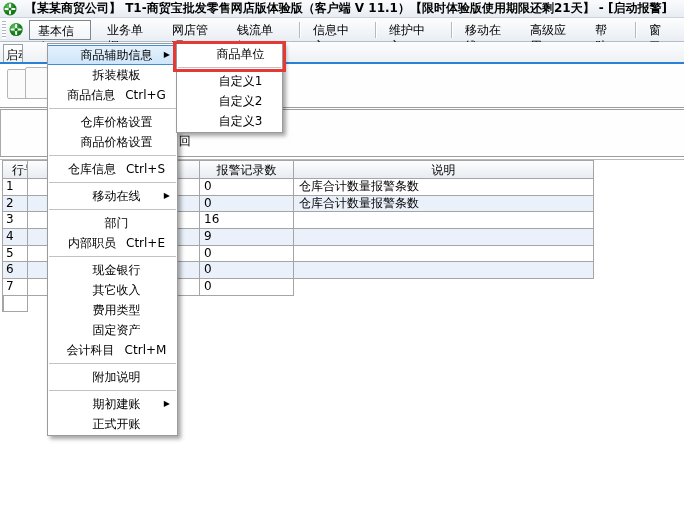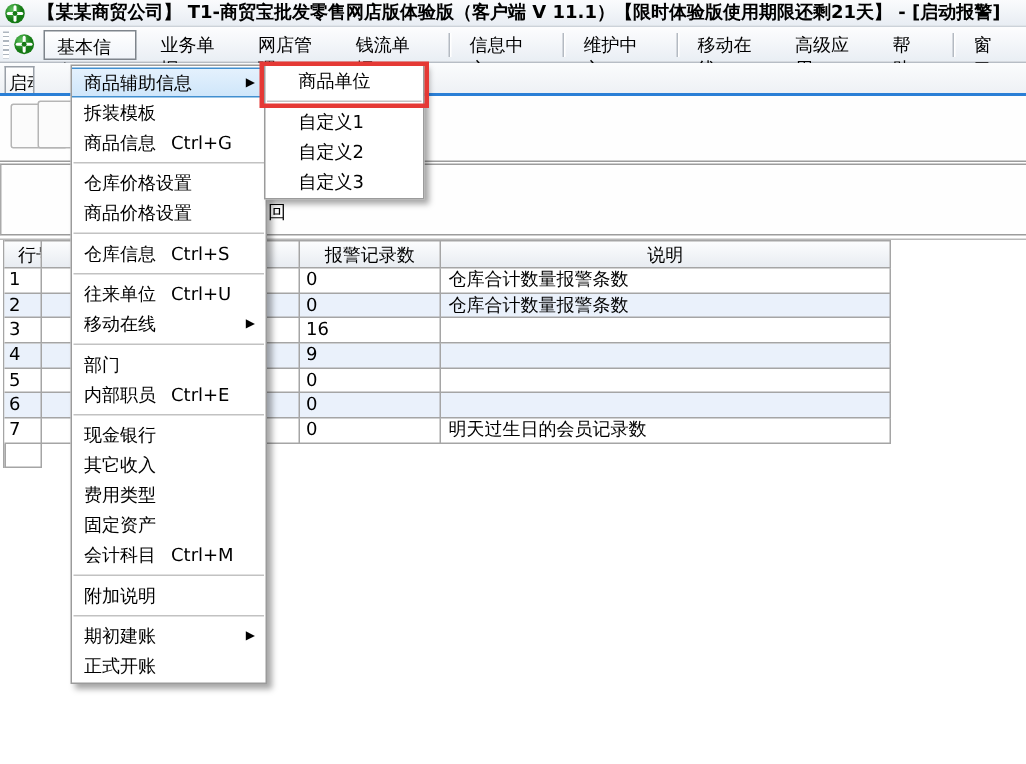--- a/index.html
+++ b/index.html
@@ -90,21 +90,21 @@
   .w0{width:25px} .w1{width:172px} .w2{width:94px} .w3{width:300px}
   .c-no{padding-left:3px} .c-count{padding-left:4px} .c-desc{padding-left:5px}
   .g-extra { width:25px; height:16px; border:1px solid #a5a5a5; border-top:none; }
 
   
   .dropdown {
     position:absolute; left:47px; top:43px; width:131px; z-index:30;
     background:#fff; border:1px solid #9b9b9b; padding:1px 0;
     box-shadow:3px 3px 4px rgba(0,0,0,.35);
   }
-  .mi { position:relative; height:20px; line-height:20px; padding-left:8px; white-space:nowrap; cursor:default; }
+  .mi { position:relative; height:20px; line-height:20px; padding-left:8px; white-space:nowrap; cursor:default;text-align:center; }
   .mi .sc { margin-left:10px; }
   .mi .arr { position:absolute; right:7px; top:0; font-size:8px; }
   .mi.hl {
     background:linear-gradient(#e4f1fd,#cfe6fa);
     border-top:1px solid #418fd0; border-bottom:1px solid #418fd0;
     line-height:18px;
   }
   .sep { height:7px; position:relative; }
   .sep::before { content:""; position:absolute; left:1px; right:1px; top:3px; border-top:1px solid #c2c2c2; }
 
@@ -226,37 +226,35 @@
       <div class="g-row alt">
         <div class="g-c w0 c-no">6</div>
         <div class="g-c w1"></div>
         <div class="g-c w2 c-count">0</div>
         <div class="g-c w3 c-desc"></div>
       </div>
       <div class="g-row">
         <div class="g-c w0 c-no">7</div>
         <div class="g-c w1"></div>
         <div class="g-c w2 c-count">0</div>
-        <div class="g-c w3 c-desc">明天过生日的会员记录数</div>
       </div>
     </div>
   <div class="g-extra"></div>
 </div>
 
 <div class="dropdown" id="dropdown">
     <div class="mi hl"><span class="lab">商品辅助信息</span><span class="arr">▶</span></div>
     <div class="mi"><span class="lab">拆装模板</span></div>
     <div class="mi"><span class="lab">商品信息</span><span class="sc">Ctrl+G</span></div>
     <div class="sep"></div>
     <div class="mi"><span class="lab">仓库价格设置</span></div>
     <div class="mi"><span class="lab">商品价格设置</span></div>
     <div class="sep"></div>
     <div class="mi"><span class="lab">仓库信息</span><span class="sc">Ctrl+S</span></div>
     <div class="sep"></div>
-    <div class="mi"><span class="lab">往来单位</span><span class="sc">Ctrl+U</span></div>
     <div class="mi"><span class="lab">移动在线</span><span class="arr">▶</span></div>
     <div class="sep"></div>
     <div class="mi"><span class="lab">部门</span></div>
     <div class="mi"><span class="lab">内部职员</span><span class="sc">Ctrl+E</span></div>
     <div class="sep"></div>
     <div class="mi"><span class="lab">现金银行</span></div>
     <div class="mi"><span class="lab">其它收入</span></div>
     <div class="mi"><span class="lab">费用类型</span></div>
     <div class="mi"><span class="lab">固定资产</span></div>
     <div class="mi"><span class="lab">会计科目</span><span class="sc">Ctrl+M</span></div>

